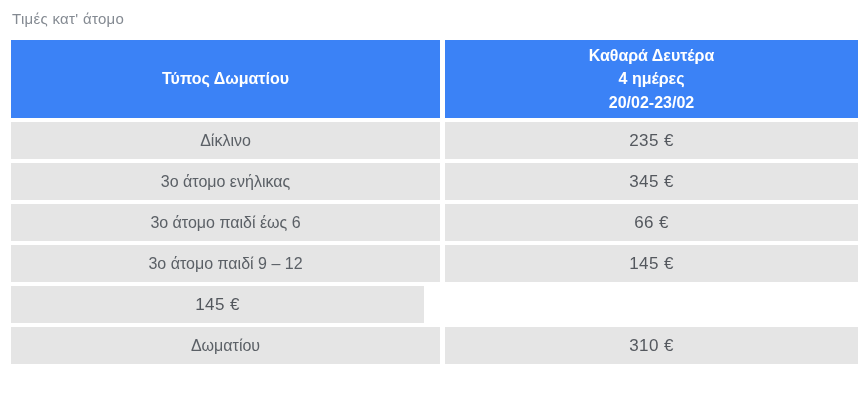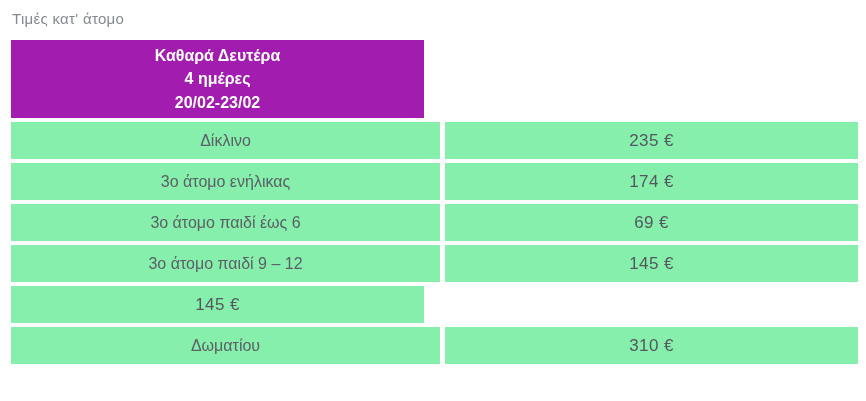--- a/index.html
+++ b/index.html
@@ -32,70 +32,71 @@
   .cell {
     display: flex;
     align-items: center;
     justify-content: center;
     text-align: center;
     box-sizing: border-box;
   }
   .col1 { width: 429px; }
   .col2 { width: 413px; }
   .header-row .cell {
-    background: #a21caf;
+    background: #3b82f6;
     color: #ffffff;
     font-weight: bold;
     height: 78px;
     font-size: 16px;
     line-height: 1.45;
   }
   .header-row .col2 {
     white-space: pre-line;
   }
   .data-row .cell {
-    background: #86efac;
+    background: #e5e5e5;
     height: 37px;
     font-size: 16px;
     color: #5b6066;
   }
   .data-row .price-cell {
     font-size: 17px;
     color: #54585e;
     letter-spacing: 0.4px;
   }
 </style>
 </head>
 <body>
 
 <div class="page">
 
   <div class="page-title">Τιμές κατ' άτομο</div>
 
   <div class="pricing-table">
 
     <div class="t-row header-row">
+      <div class="cell col1">Τύπος Δωματίου</div>
       <div class="cell col2">Καθαρά Δευτέρα
 4 ημέρες
 20/02-23/02</div>
     </div>
 
     <div class="t-row data-row">
       <div class="cell col1">Δίκλινο</div>
       <div class="cell col2 price-cell">235 €</div>
     </div>
 
     <div class="t-row data-row">
       <div class="cell col1">3ο άτομο ενήλικας</div>
-      <div class="cell col2 price-cell">174 €</div>
+      <div class="cell col2 price-cell">345 €</div>
     </div>
 
     <div class="t-row data-row">
       <div class="cell col1">3ο άτομο παιδί έως 6</div>
-      <div class="cell col2 price-cell">69 €</div>
+      <div class="cell col2 price-cell">66 €</div>
     </div>
 
     <div class="t-row data-row">
       <div class="cell col1">3ο άτομο παιδί 9 – 12</div>
       <div class="cell col2 price-cell">145 €</div>
     </div>
 
     <div class="t-row data-row">
       <div class="cell col2 price-cell">145 €</div>
     </div>

